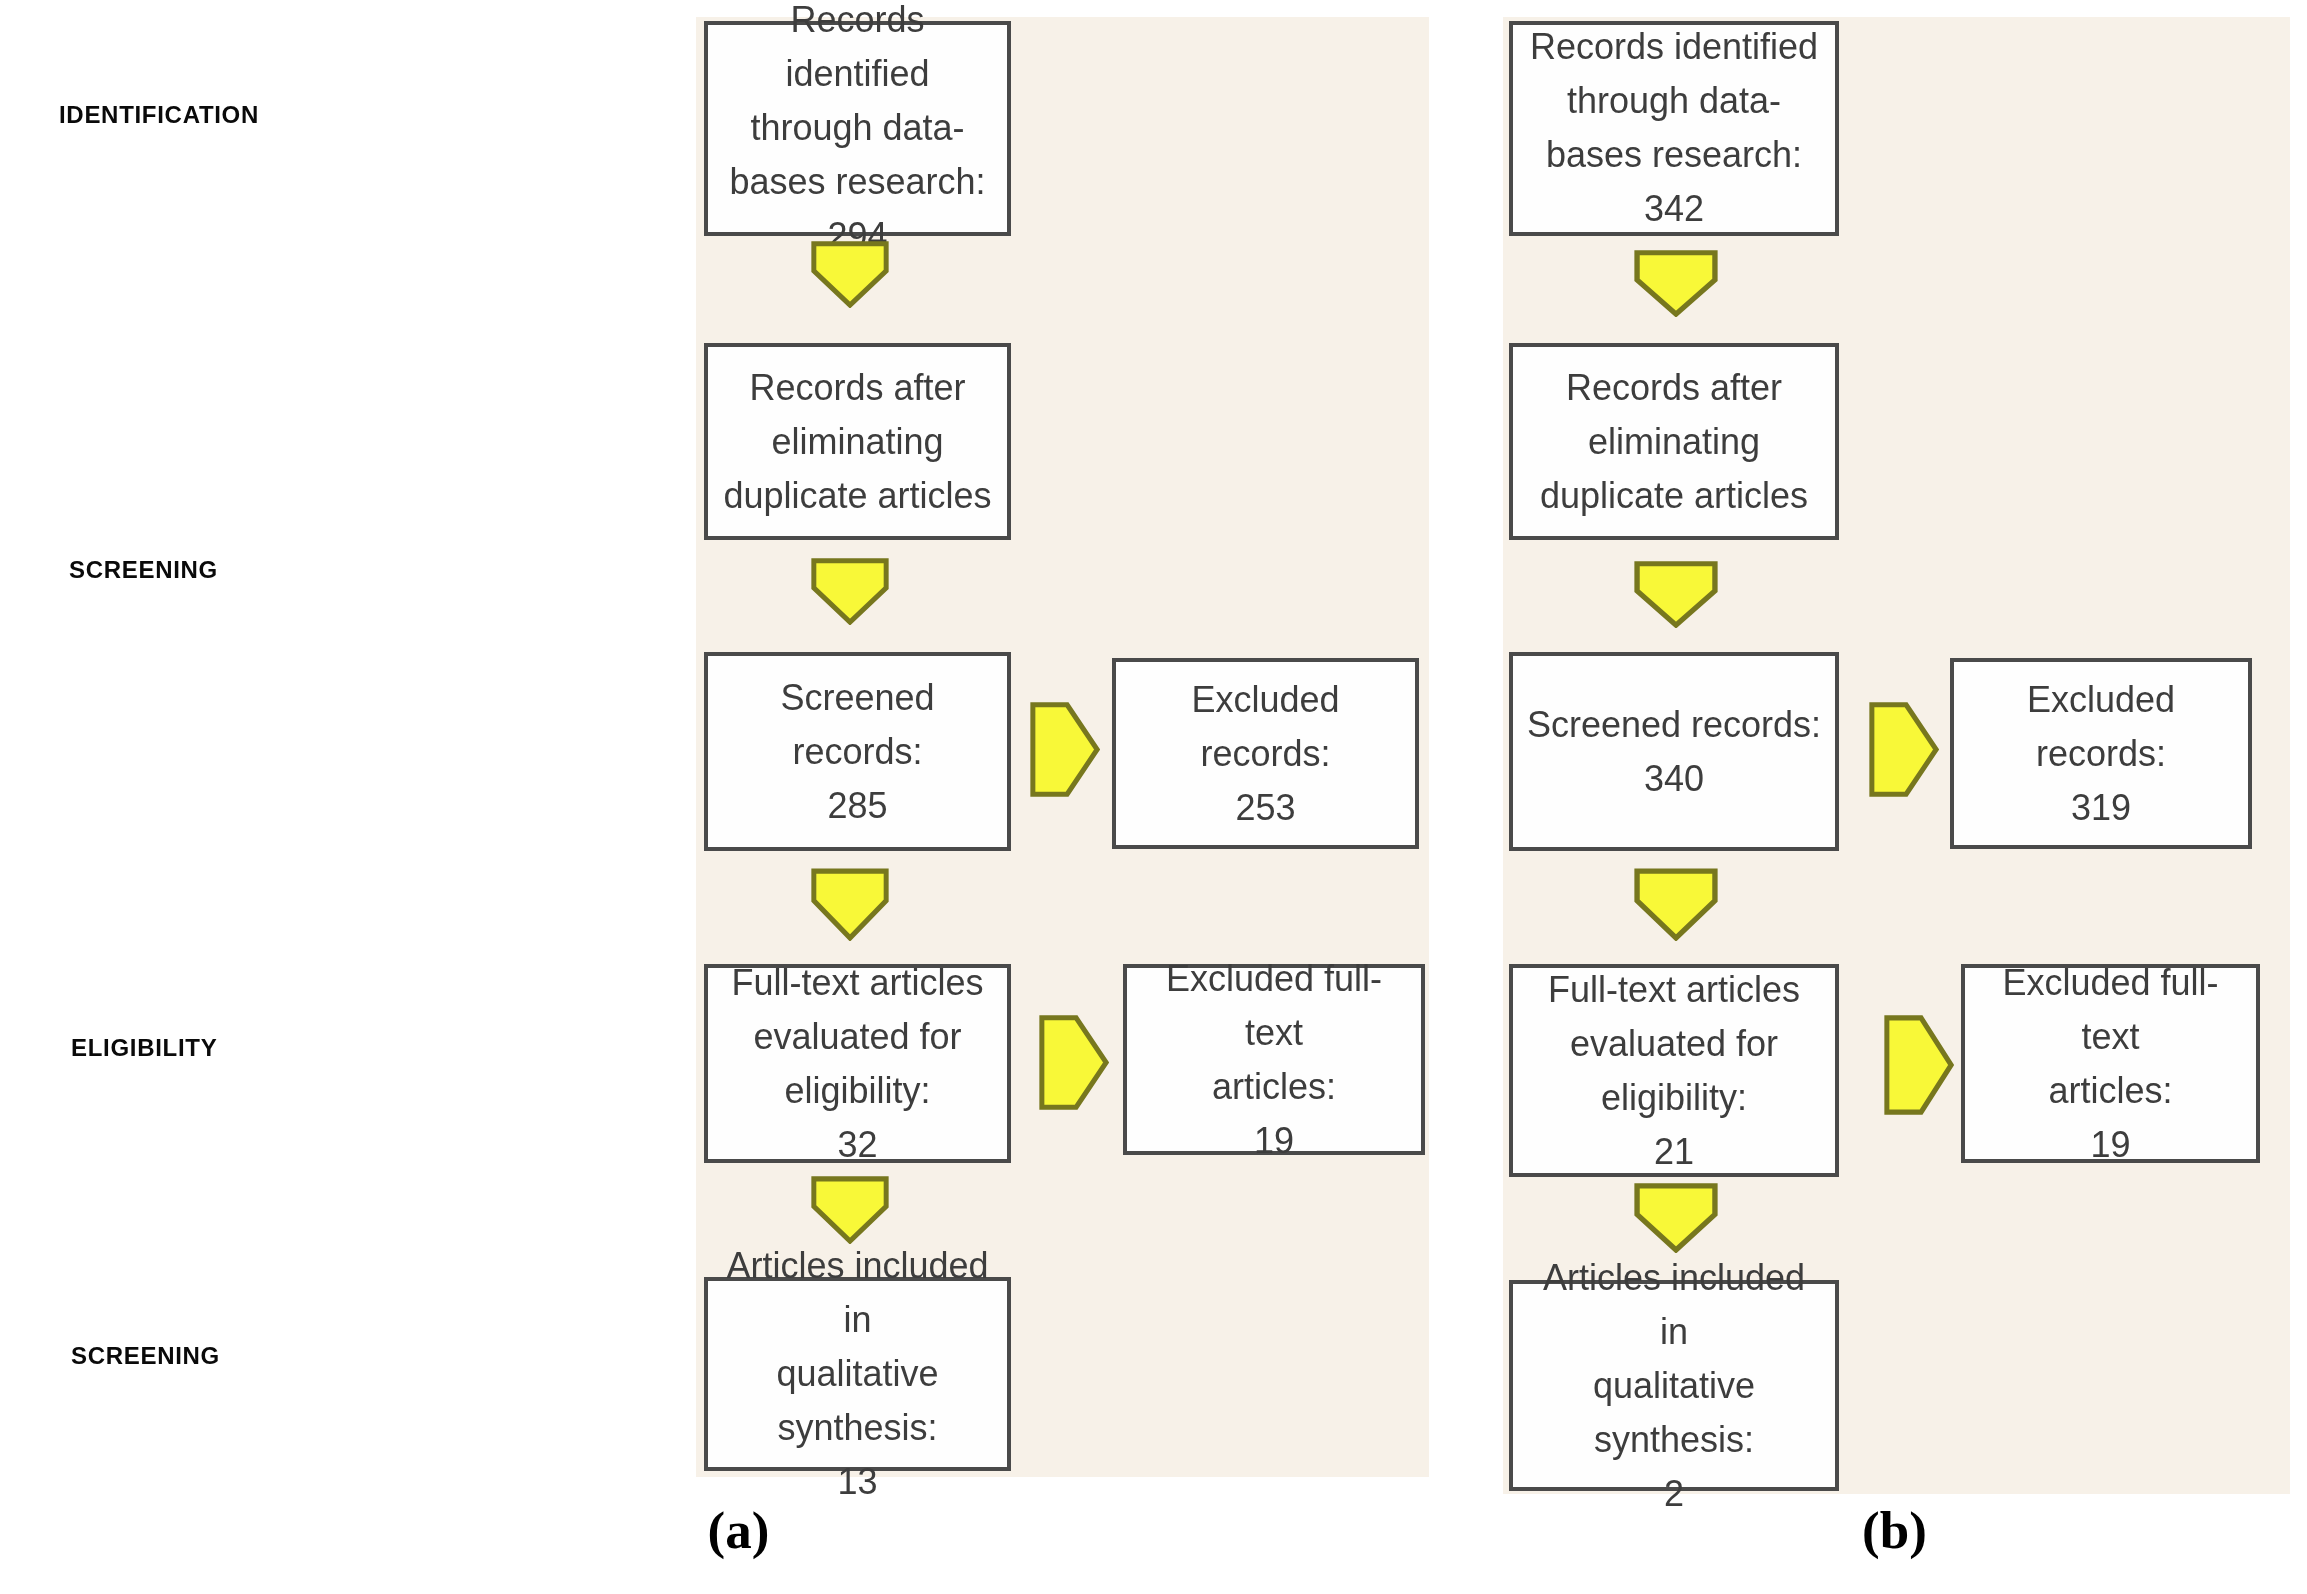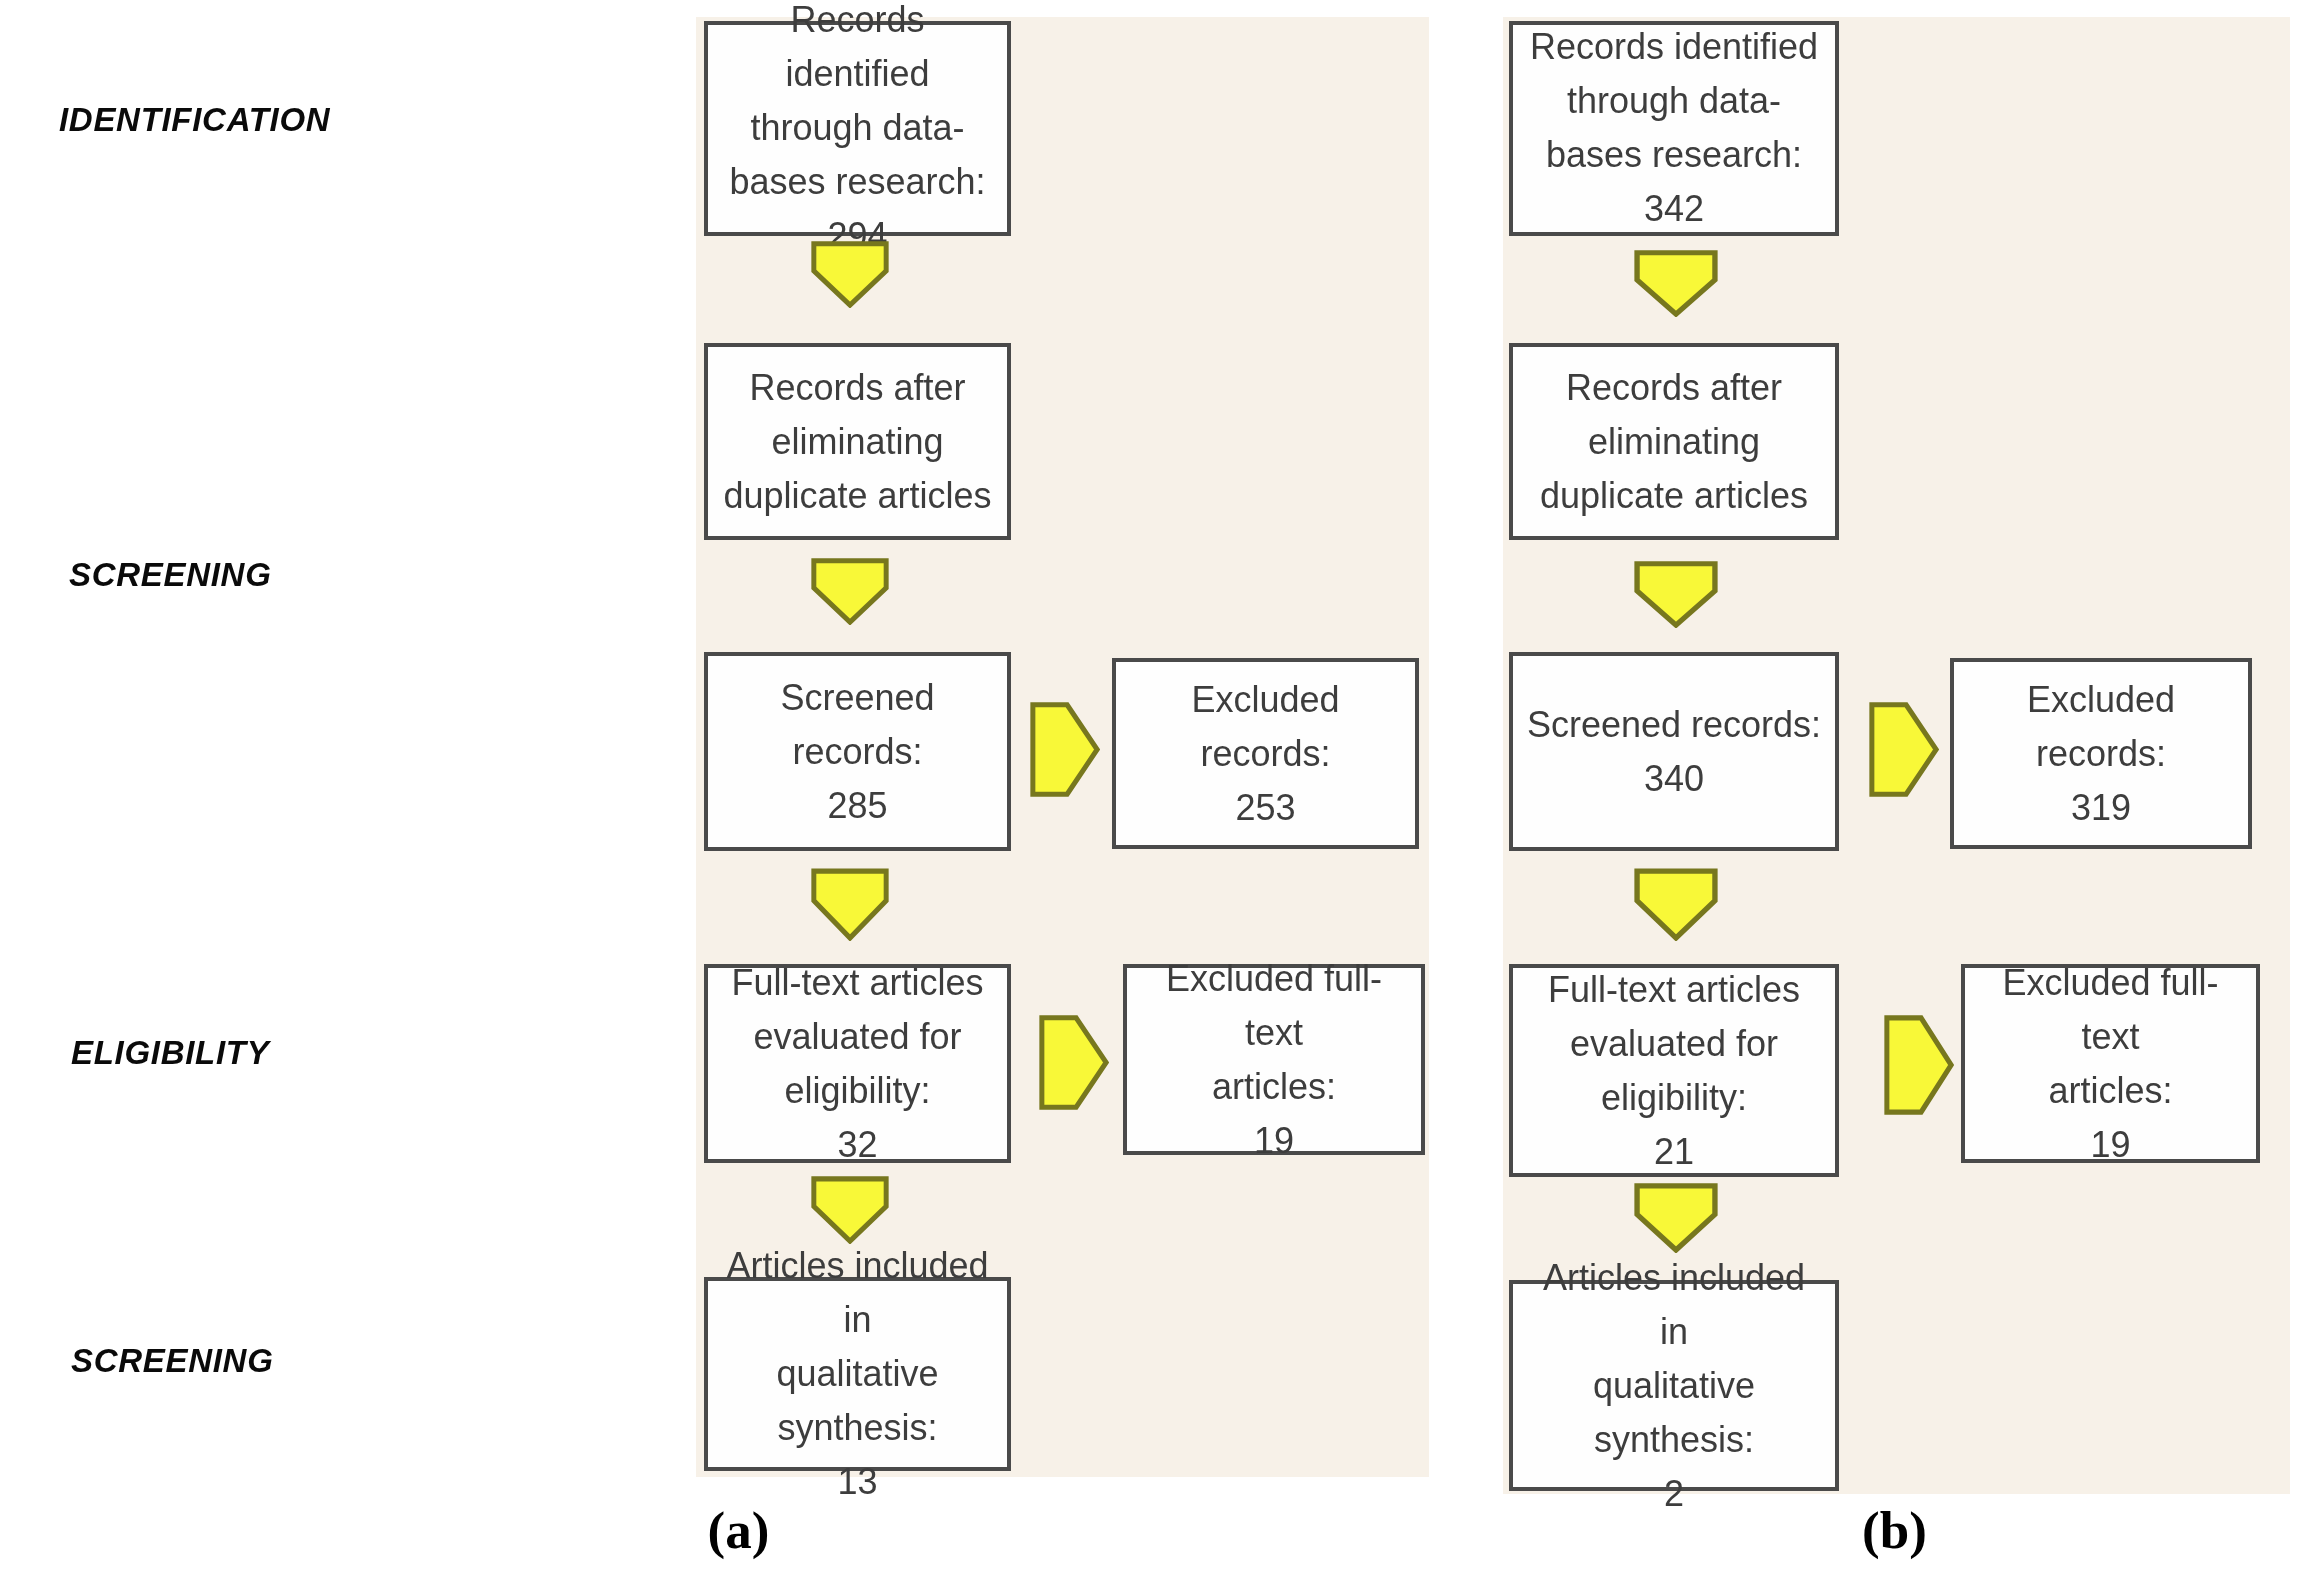--- a/index.html
+++ b/index.html
@@ -26,24 +26,23 @@
     text-align: center;
     color: var(--text, #3d3d3d);
     font-size: 36px;
     line-height: 1.5;
     white-space: pre-line;
     padding: 11px;
   }
   .stage {
     position: absolute;
     font-weight: bold;
-    font-size: 33px;
+    font-size: 24px;
     letter-spacing: 0.7px;
     color: var(--label-text, #0a0a0a);
-    font-style: italic;
   }
   .cap {
     position: absolute;
     width: 157px;
     text-align: center;
     font-family: "Liberation Serif", serif;
     font-weight: bold;
     font-size: 53px;
     color: #000000;
   }

